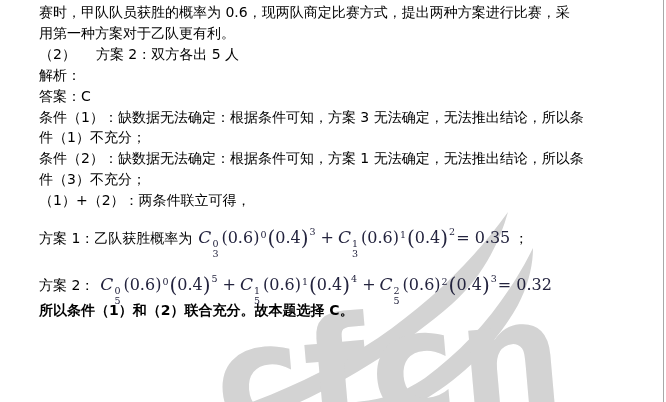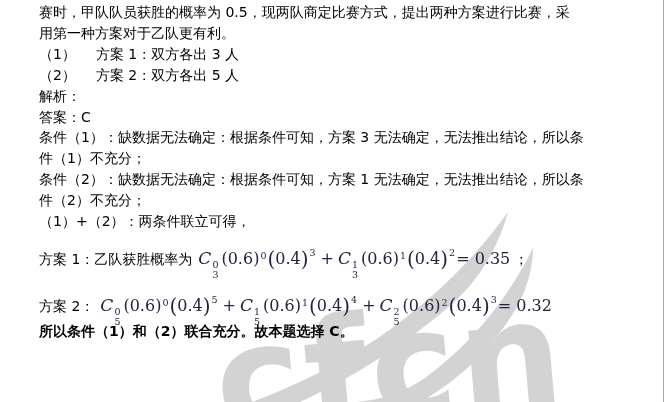--- a/index.html
+++ b/index.html
@@ -38,40 +38,37 @@
   <g fill="#d3d3d3">
     <path d="M508,212 C472,262 430,302 378,338 C340,363 300,384 252,402 L300,402
              C352,378 406,344 452,304 C479,280 498,248 508,212 Z"></path>
     <path d="M533,248 C506,302 470,345 425,378 C400,395 378,400 356,402 L420,402
              C461,379 496,344 518,305 C528,286 533,266 533,248 Z"></path>
     <text x="220" y="432" transform="rotate(-5 220 432)" font-size="145" font-weight="bold" letter-spacing="3" font-family="DejaVu Sans, Liberation Sans, sans-serif">cfcn</text>
   </g>
 </svg>
 
 <div class="doc">
-  <p>赛时，甲队队员获胜的概率为 0.5，现两队商定比赛方式，提出两种方案进行比赛，采</p>
+  <p>赛时，甲队队员获胜的概率为 0.6，现两队商定比赛方式，提出两种方案进行比赛，采</p>
   <p>用第一种方案对于乙队更有利。</p>
 
-  <p>
-    <span class="clabel">（1）</span><span>方案 1：双方各出 3 人</span>
-  </p>
   <p>
     <span class="clabel">（2）</span><span>方案 2：双方各出 5 人</span>
   </p>
 
   <p>解析：</p>
 
   <p>
     <span>答案：</span><span>C</span>
   </p>
 
   <p>条件（1）：缺数据无法确定：根据条件可知，方案 3 无法确定，无法推出结论，所以条</p>
   <p>件（1）不充分；</p>
   <p>条件（2）：缺数据无法确定：根据条件可知，方案 1 无法确定，无法推出结论，所以条</p>
-  <p>件（2）不充分；</p>
+  <p>件（3）不充分；</p>
   <p>（1）+（2）：两条件联立可得，</p>
 
   <p class="formula-line">
     <span class="fprefix">方案 1：乙队获胜概率为</span><span class="math"><span class="mtok"><span class="mvar">C</span><span class="mstack">
             <span class="ms-sup">0</span>
             <span class="ms-sub">3</span>
           </span></span><span class="mtok"><span class="mparen">(</span><span>0.6</span><span class="mparen">)</span><span class="msup">0</span></span><span class="mtok"><span class="mparen big">(</span><span>0.4</span><span class="mparen big">)</span><span class="msup bigsup">3</span></span><span class="mop">+</span><span class="mtok"><span class="mvar">C</span><span class="mstack">
             <span class="ms-sup">1</span>
             <span class="ms-sub">3</span>
           </span></span><span class="mtok"><span class="mparen">(</span><span>0.6</span><span class="mparen">)</span><span class="msup">1</span></span><span class="mtok"><span class="mparen big">(</span><span>0.4</span><span class="mparen big">)</span><span class="msup bigsup">2</span></span><span class="meq">= 0.35</span></span><span class="fsuffix">；</span>

